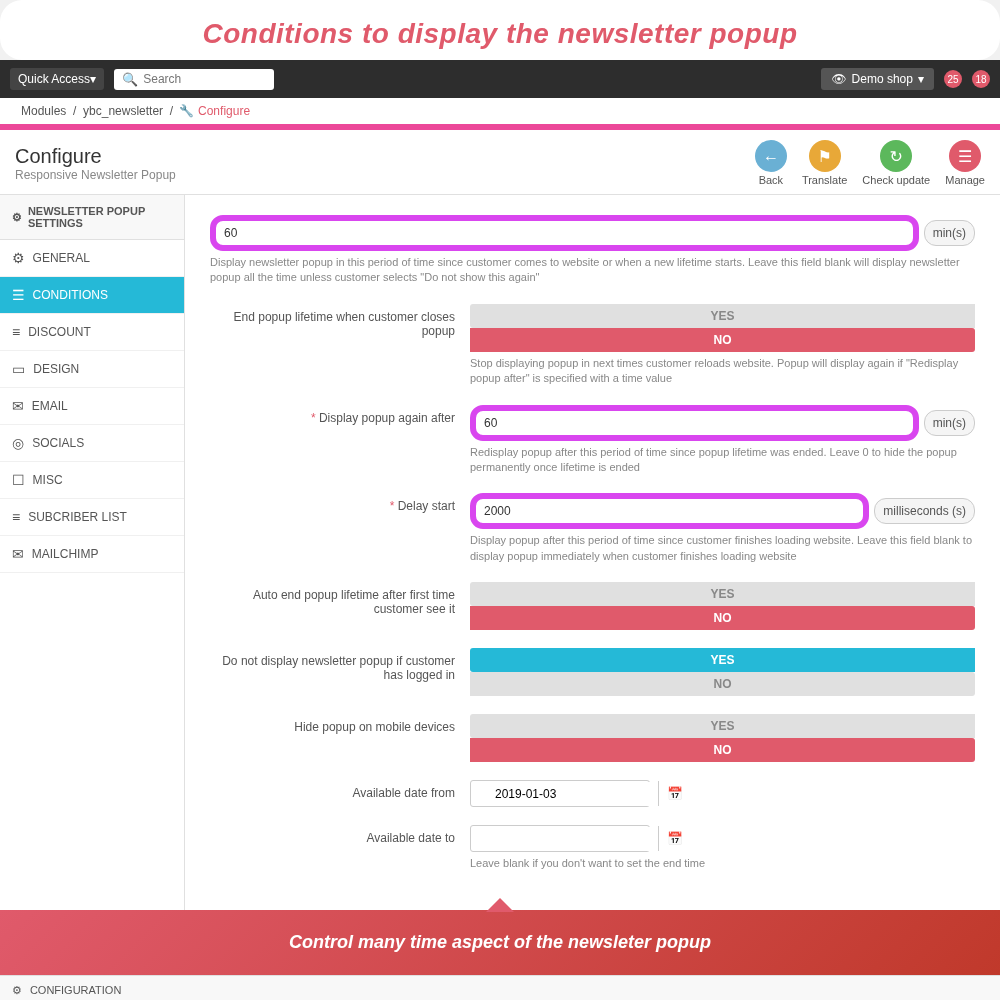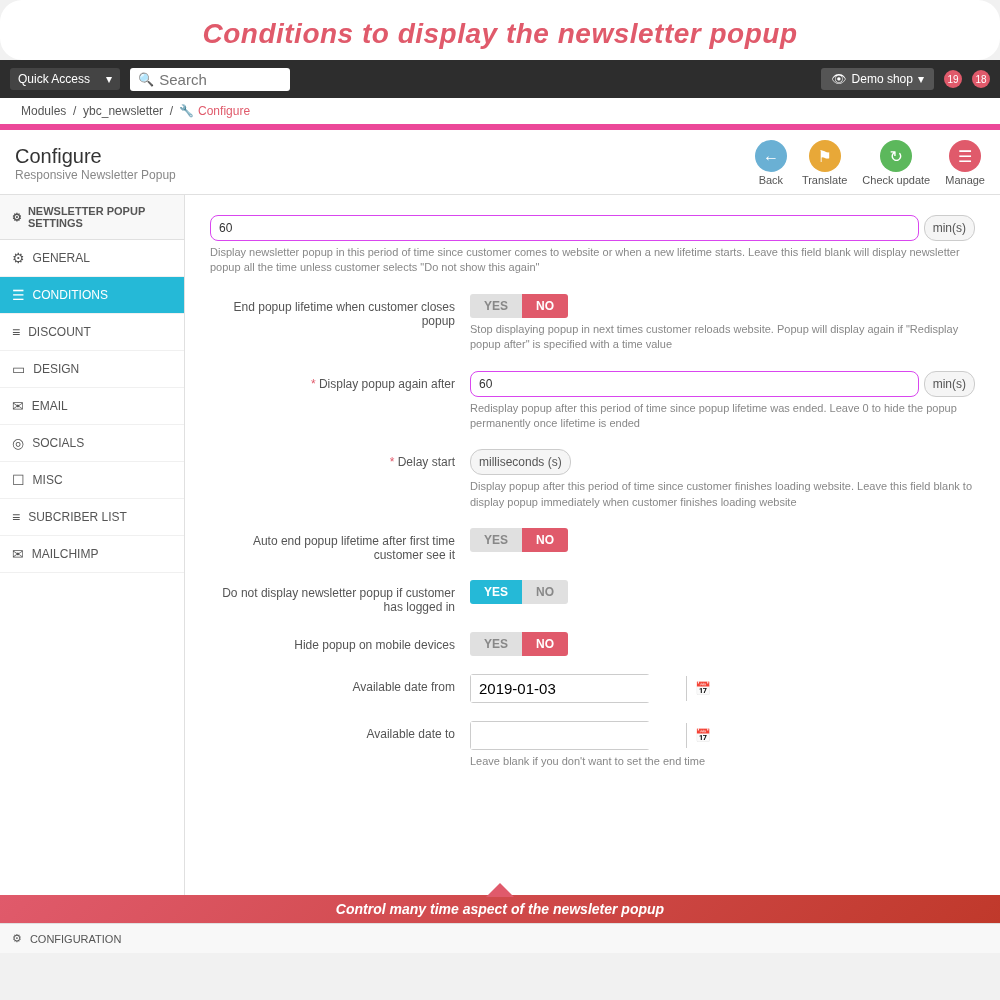--- a/index.html
+++ b/index.html
@@ -24,27 +24,27 @@
       height: 38px;
       display: flex;
       align-items: center;
       padding: 0 10px;
       justify-content: space-between;
     }
     .top-nav-left { display: flex; align-items: center; gap: 10px; }
     .quick-access {
       color: #fff; font-size: 12px; cursor: pointer;
       background: #444; border-radius: 3px; padding: 4px 8px;
-      display: flex; align-items: center; gap: 16px;
+      display: flex; align-items: center; gap: 0;
     }
     .search-box {
       background: #fff; border-radius: 3px; display: flex; align-items: center;
       padding: 3px 8px; gap: 5px; width: 160px;
     }
-    .search-box input { border: none; outline: none; font-size: 15px; width: 120px; }
+    .search-box input { border: none; outline: none; font-size: 12px; width: 120px; }
     .top-nav-right { display: flex; align-items: center; gap: 10px; }
     .demo-shop-btn {
       background: #555; color: #fff; border-radius: 3px; padding: 4px 10px;
       font-size: 12px; cursor: pointer; display: flex; align-items: center; gap: 5px;
     }
     .nav-badge {
       background: #e05a6b; color: #fff; border-radius: 50%; width: 18px; height: 18px;
       display: flex; align-items: center; justify-content: center; font-size: 10px;
     }
 
@@ -113,52 +113,52 @@
       display: flex; margin-bottom: 18px; align-items: flex-start;
     }
     .form-label {
       width: 260px; text-align: right; padding-right: 15px;
       font-size: 12px; color: #555; padding-top: 6px; flex-shrink: 0;
     }
     .form-label .required { color: #e05a6b; }
     .form-content { flex: 1; }
     .form-input-wrap { display: flex; align-items: center; gap: 5px; }
     .form-input {
-      flex: 1; border: 1px solid #d946ef; border-radius: 8px;
+      flex: 1; border: 6px solid #d946ef; border-radius: 13px;
       padding: 5px 8px; font-size: 12px; color: #333;
     }
     .form-unit {
       background: #f5f5f5; border: 1px solid #ccc; border-radius: 12px;
       padding: 5px 8px; font-size: 12px; color: #555; white-space: nowrap;
     }
     .form-hint {
       font-size: 11px; color: #888; margin-top: 4px; line-height: 1.4;
     }
 
     
-    .toggle-group { display: flex; }
+    .toggle-group { display: flex; flex-direction: column; }
     .toggle-btn {
       padding: 5px 14px; font-size: 12px; cursor: pointer; border: none;
       font-weight: bold;
     }
     .toggle-no-active { background: #e05a6b; color: #fff; border-radius: 0 3px 3px 0; }
     .toggle-yes-inactive { background: #e0e0e0; color: #888; border-radius: 3px 0 0 3px; }
     .toggle-no-inactive { background: #e0e0e0; color: #888; border-radius: 0 3px 3px 0; }
     .toggle-yes-blue-active { background: #25b9d7; color: #fff; border-radius: 3px 0 0 3px; }
 
     
     .date-input-wrap { display: flex; align-items: center; border: 1px solid #ccc; border-radius: 3px; width: 180px; }
-    .date-input { border: none; outline: none; padding: 5px 8px; font-size: 15px; flex: 1; }
+    .date-input { border: none; outline: none; padding: 5px 8px; font-size: 12px; flex: 1; margin-left: 16px; }
     .date-icon { padding: 5px 8px; color: #777; border-left: 1px solid #ccc; }
 
     
     .bottom-banner {
       background: linear-gradient(135deg, #e05a6b, #c0392b);
-      color: #fff; text-align: center; padding: 6px 10px;
-      font-size: 14px; font-style: italic; font-weight: bold;
+      color: #fff; text-align: center; padding: 22px 10px;
+      font-size: 18px; font-style: italic; font-weight: bold;
       position: relative; margin-top: 0;
     }
     .bottom-banner::before {
       content: '';
       position: absolute; top: -12px; left: 50%; transform: translateX(-50%);
       border-left: 14px solid transparent;
       border-right: 14px solid transparent;
       border-bottom: 14px solid #e05a6b;
     }
 
@@ -187,21 +187,21 @@
       <input type="text" placeholder="Search" style="">
     </div>
   </div>
   <div class="top-nav-right">
     <div class="demo-shop-btn">
       <span>👁</span>
       <span>Demo shop</span>
       <span>▾</span>
     </div>
     <div class="nav-badge">
-      <span>19</span>
+      <span>25</span>
     </div>
     <div class="nav-badge">
       <span>18</span>
     </div>
   </div>
 </div>
 
 <div class="breadcrumb">
   <a href="#">Modules</a>
   &nbsp;/&nbsp;
@@ -317,20 +317,21 @@
         <div class="form-hint">Redisplay popup after this period of time since popup lifetime was ended. Leave 0 to hide the popup permanently once lifetime is ended</div>
       </div>
     </div>
 
     <div class="form-row">
       <div class="form-label">
         <span class="required">* </span><span>Delay start</span>
       </div>
       <div class="form-content">
         <div class="form-input-wrap">
+          <input class="form-input" type="text" value="2000" style="">
           <span class="form-unit">milliseconds (s)</span>
         </div>
         <div class="form-hint">Display popup after this period of time since customer finishes loading website. Leave this field blank to display popup immediately when customer finishes loading website</div>
       </div>
     </div>
 
     <div class="form-row">
       <div class="form-label">
         <span>Auto end popup lifetime after first time customer see it</span>
       </div>

